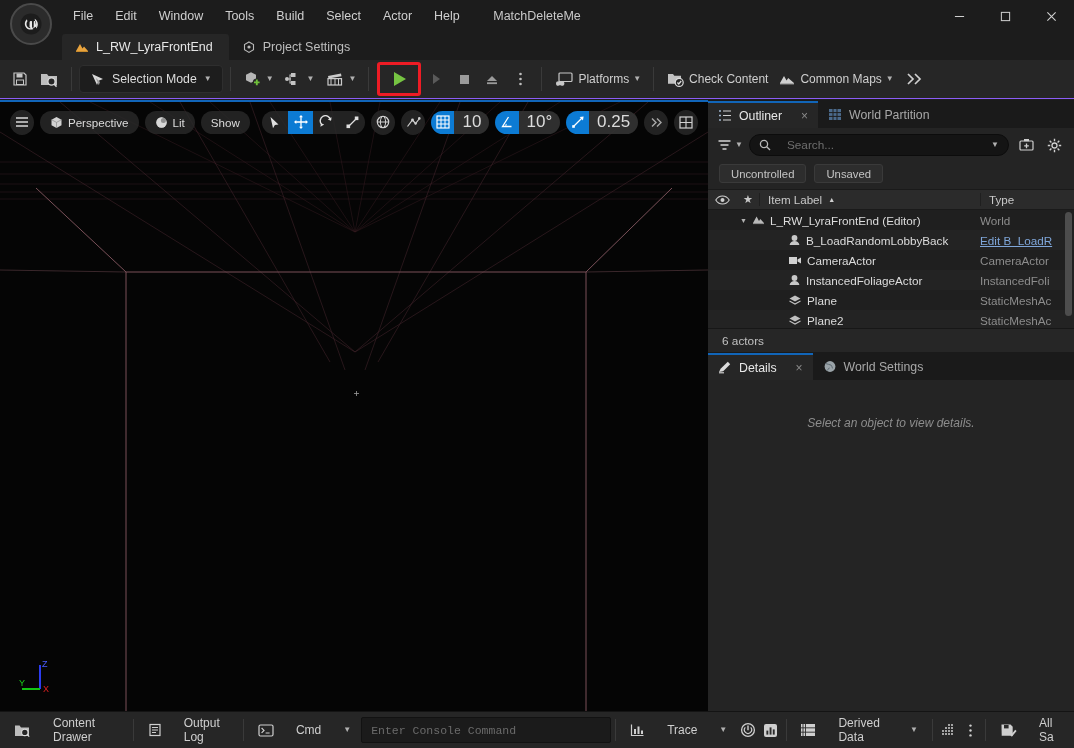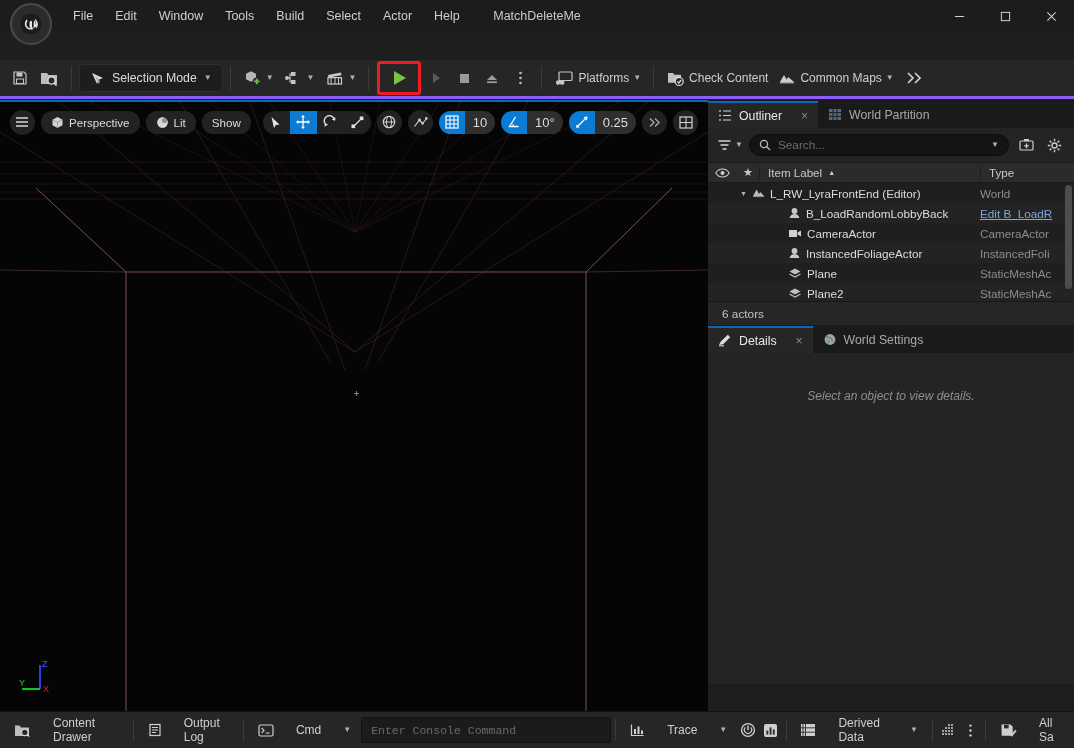--- a/index.html
+++ b/index.html
@@ -51,21 +51,21 @@
     padding:0 16px 0 13px; font-size:12.5px; color:#bdbdbd;
     background:transparent; border-radius:3px 3px 0 0;
   }
   .tab.active { background:#262626; color:#e6e6e6; }
   .tab .ticon { width:14px; height:14px; display:flex; align-items:center; justify-content:center; }
 
   
   .toolbar {
     position:absolute; left:0; top:60px; width:1074px; height:39px;
     background:#262626; display:flex; align-items:center; padding:0 6px;
-    border-bottom:3px solid #8b5cf6;
+    border-bottom:1px solid #8b5cf6;
   }
   .tb-btn {
     height:28px; min-width:28px; display:flex; align-items:center; justify-content:center;
     gap:4px; padding:0 5px; border-radius:3px; color:#cfcfcf; font-size:12px;
   }
   .tb-sep { width:1px; height:24px; background:#3a3a3a; margin:0 7px; }
   .chev { font-size:8px; color:#b0b0b0; line-height:1; }
   .mode-pill {
     height:28px; display:flex; align-items:center; gap:7px;
     padding:0 10px; border-radius:4px; background:#1d1d1d;
@@ -103,21 +103,21 @@
   .vp-group {
     display:flex; align-items:center; height:23px; border-radius:12px;
     background:rgba(42,42,42,0.82); overflow:hidden;
   }
   .vp-g-btn {
     width:27px; height:23px; display:flex; align-items:center; justify-content:center;
   }
   .vp-g-btn.on { background:#0c7bd4; }
   .vp-num {
     height:23px; display:flex; align-items:center; padding:0 8px;
-    background:rgba(52,52,52,0.9); font-size:13px; color:#dcdcdc;
+    background:rgba(52,52,52,0.9); font-size:17px; color:#dcdcdc;
   }
   .vp-snapgrp { display:flex; align-items:center; height:23px; border-radius:12px; overflow:hidden; }
   .snap-ic { width:26px; height:23px; display:flex; align-items:center; justify-content:center; background:#0c7bd4; }
   .axis-gizmo { position:absolute; left:18px; bottom:16px; width:46px; height:40px; z-index:4; }
   .vp-cursor { position:absolute; left:354px; top:289px; width:5px; height:5px; z-index:3; }
 
   
   .right { position:absolute; left:708px; top:100px; width:366px; height:611px; background:#1e1e1e; }
   .panel-tabs {
     height:28px; display:flex; align-items:flex-end; background:#1a1a1a;
@@ -128,21 +128,21 @@
   }
   .ptab.active { background:#262626; color:#e8e8e8; border-top:2px solid #1165b8; }
   .ptab .pclose { margin-left:12px; font-size:12px; color:#8a8a8a; }
   .ptab .picon { width:14px; height:14px; display:flex; align-items:center; justify-content:center; }
 
   .outliner { background:#242424; }
   .ol-searchrow { height:34px; display:flex; align-items:center; gap:6px; padding:0 9px; }
   .ol-filter { display:flex; align-items:center; gap:3px; }
   .search-box {
     flex:1; height:22px; background:#141414; border-radius:11px;
-    display:flex; align-items:center; gap:7px; padding:0 9px;
+    display:flex; align-items:center; gap:16px; padding:0 9px;
     border:1px solid #0c0c0c;
   }
   .search-box input {
     flex:1; background:transparent; border:none; outline:none;
     color:#cfcfcf; font-size:11.8px; font-family:"Liberation Sans", sans-serif;
   }
   .search-box input::placeholder { color:#6e6e6e; }
   .ol-iconbtn { width:22px; height:22px; display:flex; align-items:center; justify-content:center; }
   .ol-chips { display:flex; gap:8px; padding:2px 11px 6px; }
   .chip {
@@ -234,20 +234,40 @@
     </div>
   </div>
 
   <div class="ue-logo">
     <svg viewBox="0 0 32 32">
       <path d="M16 3C8.8 3 3 8.8 3 16s5.8 13 13 13 13-5.8 13-13S23.2 3 16 3z" fill="#1c1c1c"></path>
       <path d="M11 10c-1.6 1.3-2.6 3.3-2.6 5.6 0 4 3.2 7.3 7.2 7.3 1.2 0 2.4-.3 3.4-.9l-1.7-1c-.5.2-1.1.3-1.7.3-2.9 0-5.2-2.4-5.2-5.3 0-1.3.5-2.5 1.2-3.4l-.6-2.6zM20.5 9.6c2.3 1.3 3.9 3.8 3.9 6.6 0 2.1-.8 4-2.2 5.4V13.9c0-.9-.6-1.6-1.5-1.6-.5 0-1 .2-1.3.6l-.1 6.9c0 .6-.5 1-1 1s-1-.4-1-1l-.1-7.1c-.4-.3-.8-.5-1.3-.5-.9 0-1.6.7-1.6 1.6v.2l-.1 5.6 1.6 1.5 3 .1 3.7-2.1z" fill="#e8e8e8"></path>
     </svg>
   </div>
 
+  <div class="tabstrip">
+    <div class="tab active">
+      <span class="ticon">
+        <svg viewBox="0 0 14 14">
+            <path d="M1 11l4-7 2.5 4.5L9 6.5 13 11z" fill="#e8a33d"></path>
+            <path d="M1 11h12v1H1z" fill="#c78a2c"></path>
+          </svg>
+      </span>
+      <span>L_RW_LyraFrontEnd</span>
+    </div>
+    <div class="tab">
+      <span class="ticon">
+        <svg viewBox="0 0 14 14">
+            <path d="M7 2l4.5 2.6v5.2L7 12.4 2.5 9.8V4.6z" fill="none" stroke="#b8b8b8" stroke-width="1.1"></path>
+            <circle cx="7" cy="7" r="1.6" fill="#b8b8b8"></circle>
+          </svg>
+      </span>
+      <span>Project Settings</span>
+    </div>
+  </div>
 
   <div class="toolbar">
     <div class="tb-btn" title="Save">
       <span class="ico">
         <svg width="18" height="18" viewBox="0 0 18 18">
             <path d="M3 3h10l2 2v10H3z" fill="none" stroke="#c6c6c6" stroke-width="1.2"></path>
             <rect x="5.5" y="3.5" width="6" height="4" fill="#c6c6c6"></rect>
             <rect x="5.5" y="10" width="7" height="4.5" fill="none" stroke="#c6c6c6" stroke-width="1"></rect>
           </svg>
       </span>
@@ -597,20 +617,24 @@
             </svg>
         </div>
         <div class="ol-iconbtn">
           <svg width="15" height="15" viewBox="0 0 15 15">
               <circle cx="7.5" cy="7.5" r="2.5" fill="none" stroke="#cfcfcf" stroke-width="1.3"></circle>
               <path d="M7.5 0.8v2.4M7.5 11.8v2.4M0.8 7.5h2.4M11.8 7.5h2.4M2.7 2.7l1.7 1.7M10.6 10.6l1.7 1.7M12.3 2.7l-1.7 1.7M4.4 10.6l-1.7 1.7" stroke="#cfcfcf" stroke-width="1.4"></path>
             </svg>
         </div>
       </div>
 
+      <div class="ol-chips">
+        <div class="chip">Uncontrolled</div>
+        <div class="chip">Unsaved</div>
+      </div>
 
       <div class="ol-header">
         <div class="olh-eye">
           <svg width="15" height="10" viewBox="0 0 15 10">
               <path d="M.8 5S3.2 1 7.5 1 14.2 5 14.2 5 12 9 7.5 9 .8 5 .8 5z" fill="none" stroke="#cfcfcf" stroke-width="1.1"></path>
               <circle cx="7.5" cy="5" r="2" fill="#cfcfcf"></circle>
             </svg>
         </div>
         <div class="olh-star">★</div>
         <div class="olh-label">

